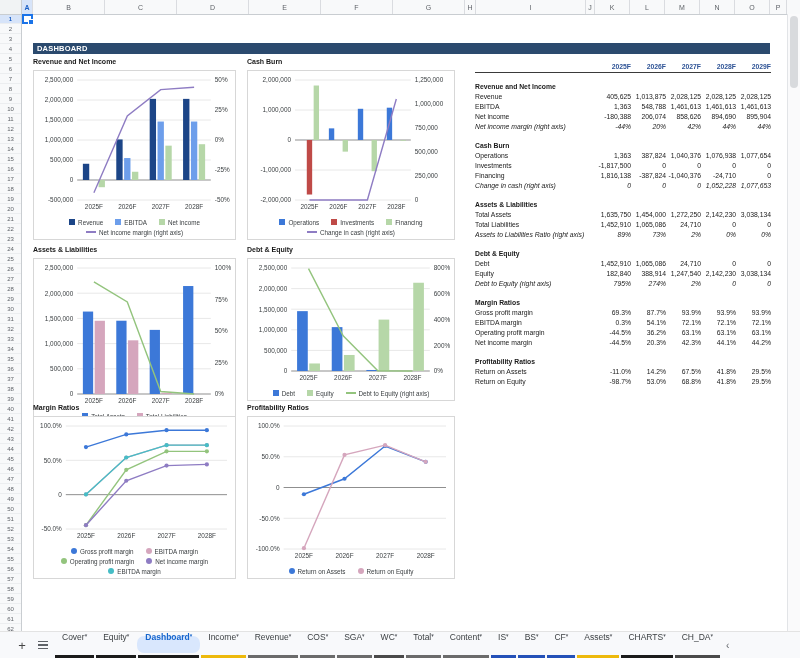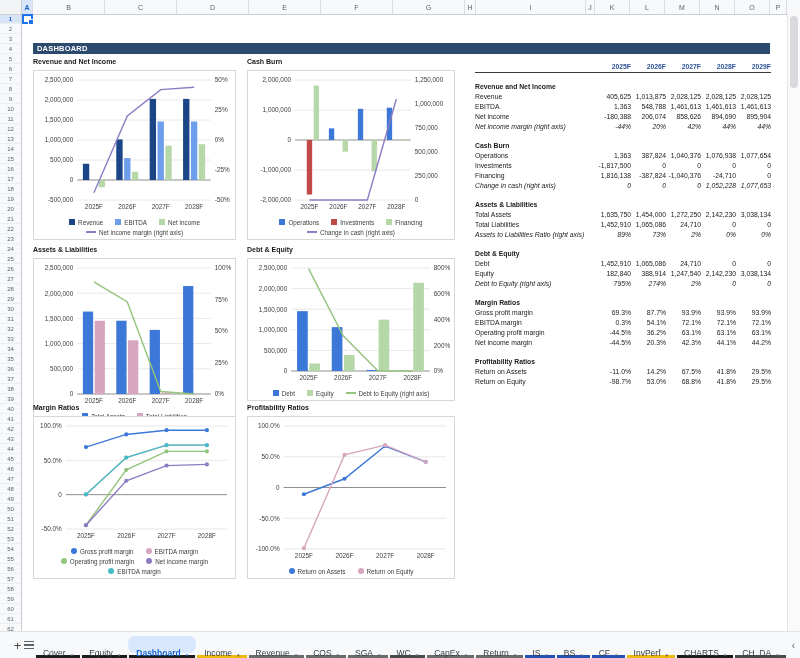--- a/index.html
+++ b/index.html
@@ -51,21 +51,21 @@
   .dt-row .lbl{width:121px;overflow:hidden;white-space:nowrap;}
   .dt-row .v{width:35px;text-align:right;}
   .dt-row.it{font-style:italic;}
   
   .tabbar{position:absolute;left:0;bottom:0;width:800px;height:26px;background:#f8f9fb;
           border-top:1px solid #e3e3e3;display:flex;align-items:stretch;z-index:7;}
   .tb-btn{display:flex;align-items:center;justify-content:center;color:#454545;}
   .tb-add{width:20px;margin-left:12px;font-size:13px;}
   .tb-menu{width:22px;}
   .tb-menu i{width:10px;height:8px;background:repeating-linear-gradient(#5f6368 0 1.4px,transparent 1.4px 3.4px);}
-  .tab{position:relative;display:flex;align-items:flex-end;padding:0 8px;gap:5px;cursor:default;}
+  .tab{position:relative;display:flex;align-items:flex-start;padding:0 8px;cursor:default;}
   .tab .lab{position:relative;font-size:8.5px;color:#3c4043;z-index:1;}
   .tab .caret{position:relative;font-size:5px;color:#5f6368;z-index:1;}
   .tab .strip{position:absolute;left:1px;right:1px;bottom:0;height:3.5px;}
   .tab.active::before{content:'';position:absolute;left:0;right:0;top:4px;bottom:5px;
                       background:#d9e7fd;border-radius:7px;}
   .tab.active .lab{color:#1766cd;font-weight:bold;}
   .tab.active .caret{color:#1766cd;}
   .tb-nav{display:flex;align-items:center;color:#5f6368;font-size:10px;padding:0 5px;}
 </style>
 </head>
@@ -707,46 +707,46 @@
           <span class="lab">SGA</span>
           <span class="caret">▾</span>
           <span class="strip" style="background: rgb(107, 107, 107);"></span>
         </div>
         <div class="tab">
           <span class="lab">WC</span>
           <span class="caret">▾</span>
           <span class="strip" style="background: rgb(74, 74, 74);"></span>
         </div>
         <div class="tab">
-          <span class="lab">CapEx</span>
+          <span class="lab">Total</span>
           <span class="caret">▾</span>
           <span class="strip" style="background: rgb(107, 107, 107);"></span>
         </div>
         <div class="tab">
-          <span class="lab">Return</span>
+          <span class="lab">Content</span>
           <span class="caret">▾</span>
           <span class="strip" style="background: rgb(107, 107, 107);"></span>
         </div>
         <div class="tab">
           <span class="lab">IS</span>
           <span class="caret">▾</span>
           <span class="strip" style="background: rgb(36, 81, 184);"></span>
         </div>
         <div class="tab">
           <span class="lab">BS</span>
           <span class="caret">▾</span>
           <span class="strip" style="background: rgb(36, 81, 184);"></span>
         </div>
         <div class="tab">
           <span class="lab">CF</span>
           <span class="caret">▾</span>
           <span class="strip" style="background: rgb(36, 81, 184);"></span>
         </div>
         <div class="tab">
-          <span class="lab">InvPerf</span>
+          <span class="lab">Assets</span>
           <span class="caret">▾</span>
           <span class="strip" style="background: rgb(237, 185, 12);"></span>
         </div>
         <div class="tab">
           <span class="lab">CHARTS</span>
           <span class="caret">▾</span>
           <span class="strip" style="background: rgb(27, 27, 27);"></span>
         </div>
         <div class="tab">
           <span class="lab">CH_DA</span>

